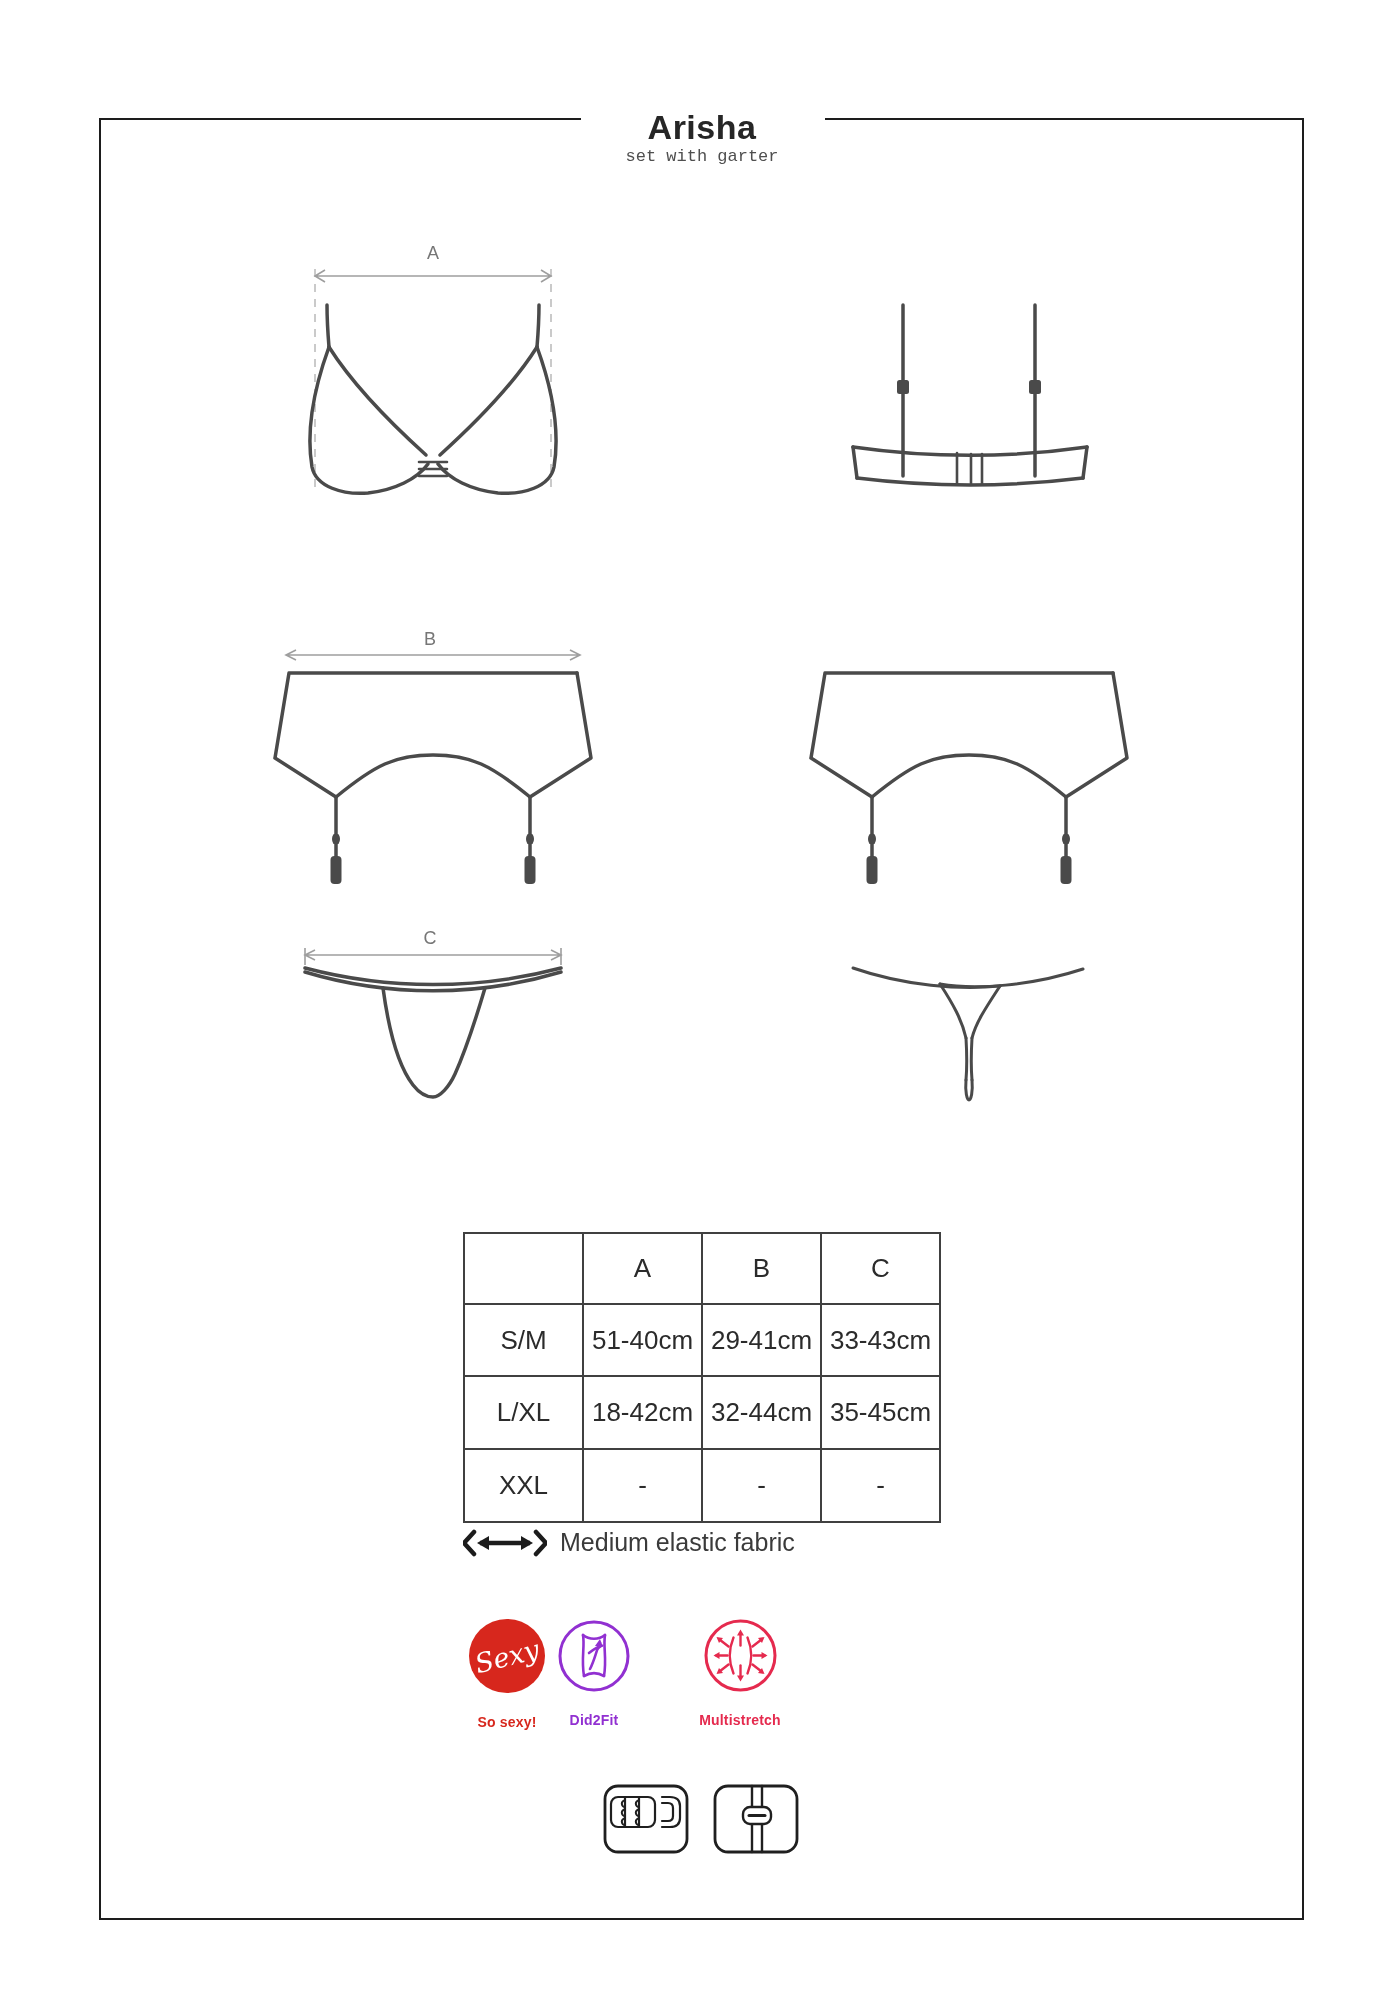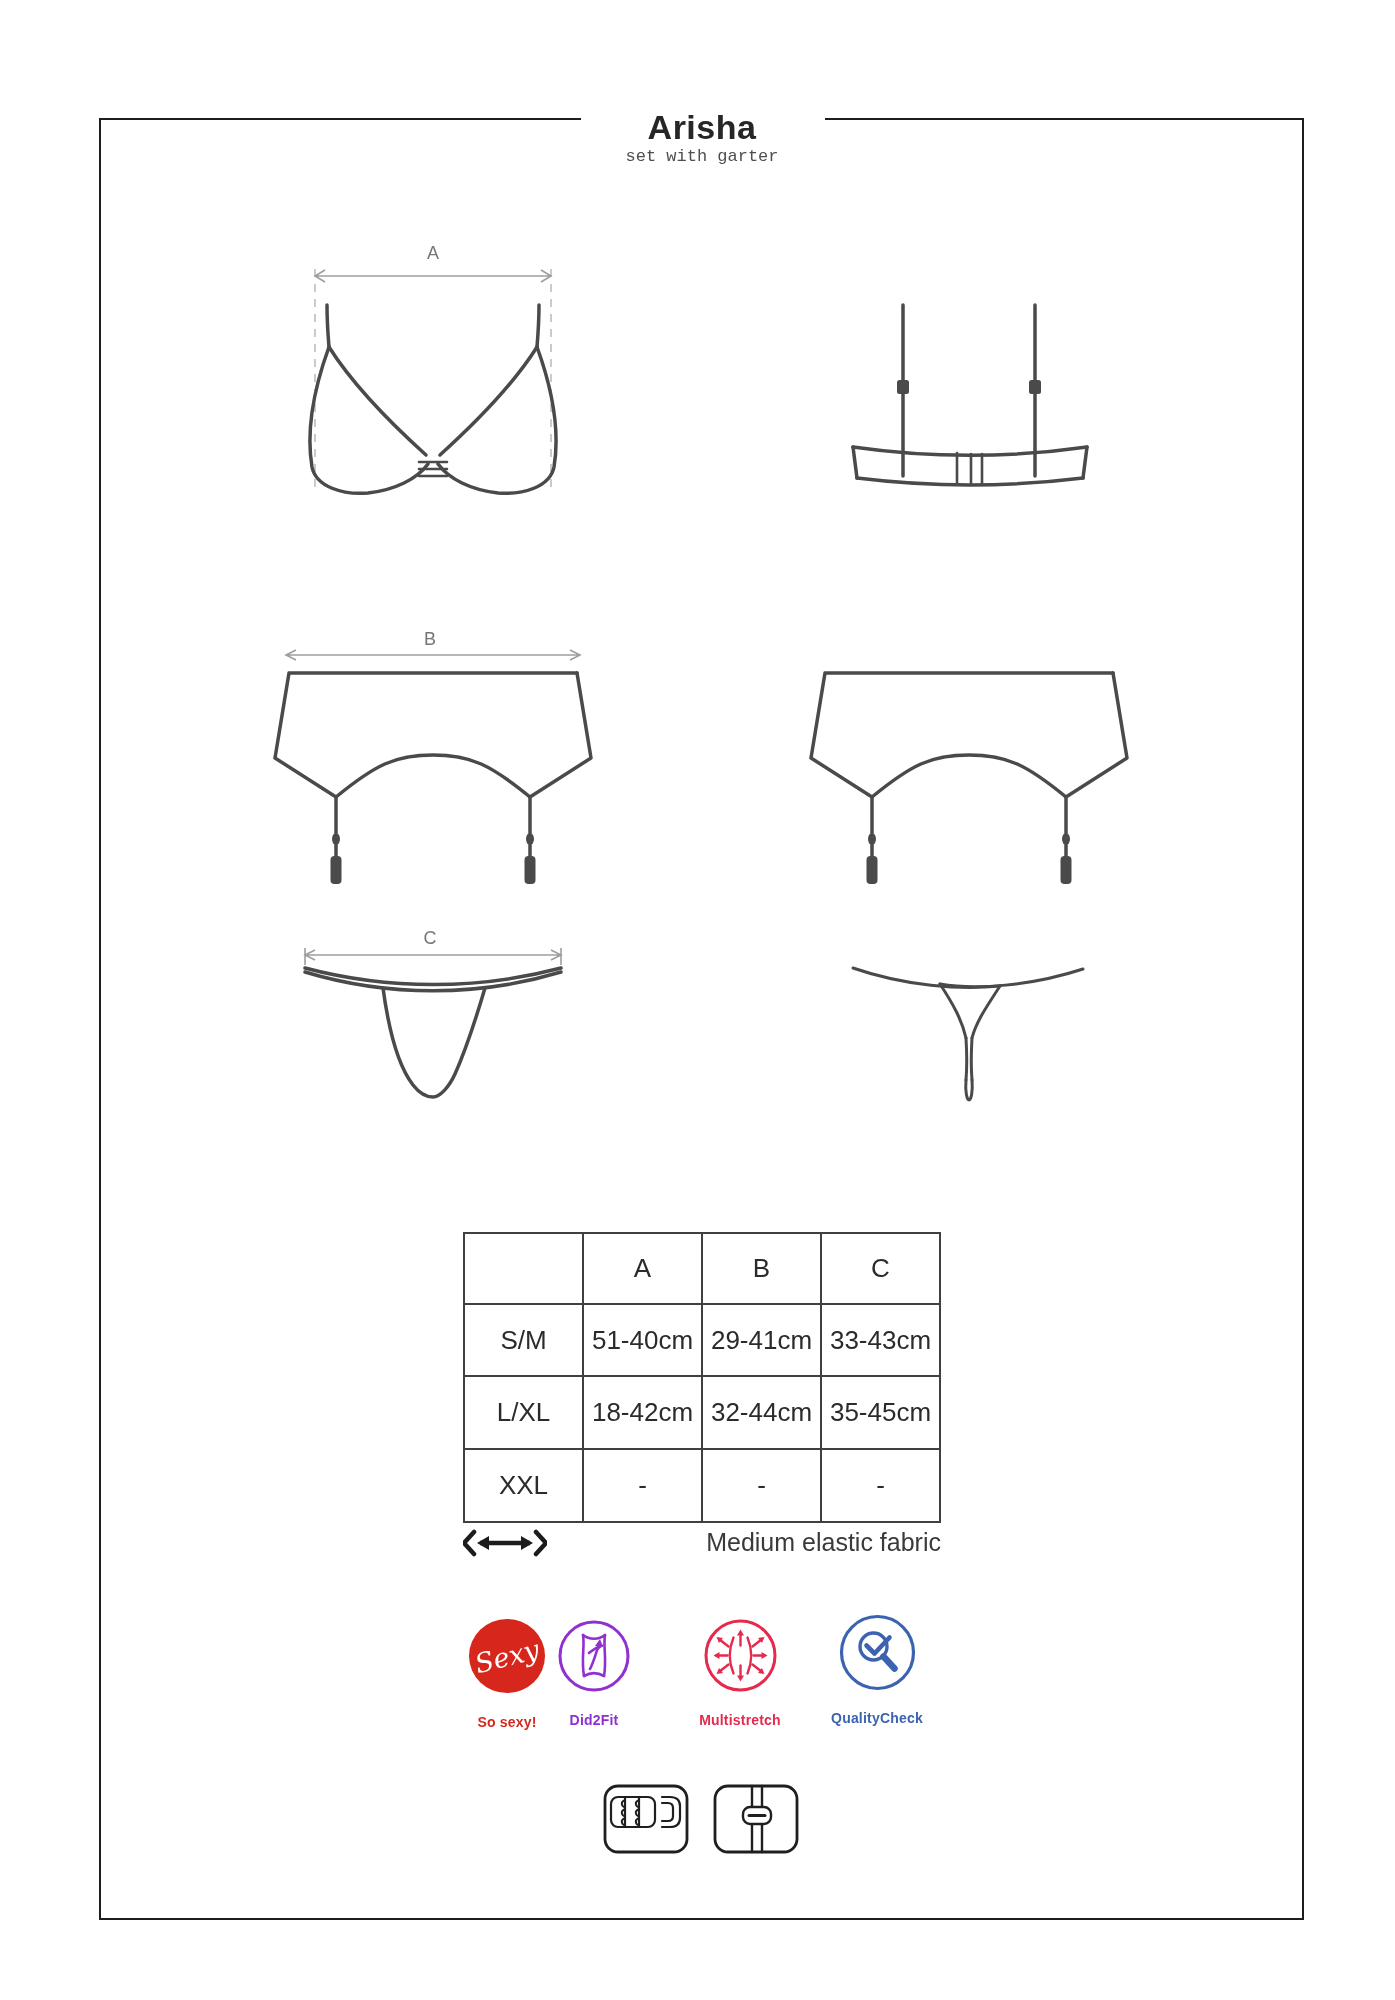--- a/index.html
+++ b/index.html
@@ -21,21 +21,21 @@
   .gf{fill:#4a4a4a;stroke:none;}
   .dim{stroke:#9e9e9e;stroke-width:1.6;fill:none;}
   .dash{stroke:#bdbdbd;stroke-width:1.6;fill:none;stroke-dasharray:8 7;}
   
   table.size-table{position:absolute;left:463px;top:1232px;width:478px;height:286px;
        border-collapse:collapse;table-layout:fixed;}
   table.size-table td{border:2px solid #404040;text-align:center;vertical-align:middle;
        font-size:26px;color:#2b2b2b;padding:0;}
   
   .fabric-row{position:absolute;left:463px;top:1528px;width:478px;display:flex;
-       align-items:center;justify-content:space-between;gap:13px;}
+       align-items:center;justify-content:flex-start;gap:13px;}
   .fabric-text{font-size:25px;color:#3a3a3a;}
   
   .badge{position:absolute;width:132px;text-align:center;}
   .badge .circ{display:block;margin:0 auto;}
   .badge .blabel{font-size:14px;font-weight:bold;margin-top:19px;letter-spacing:.2px;}
   .sexy-text{position:absolute;left:0;top:24px;width:100%;text-align:center;color:#ffffff;
        font-family:"DejaVu Serif",serif;font-style:italic;font-size:27px;
        transform:rotate(-14deg);}
   .feature-icon{position:absolute;}
   .fi{stroke:#1f1f1f;fill:none;stroke-linecap:round;stroke-linejoin:round;}
@@ -210,29 +210,20 @@
           <polygon points="24,-18.5 17.5,-17.5 21.5,-12.5"></polygon>
         <polygon points="-24,18.5 -17.5,17.5 -21.5,12.5"></polygon>
           <polygon points="24,18.5 17.5,17.5 21.5,12.5"></polygon>
         <polygon points="0,-26 -3.5,-20 3.5,-20"></polygon>
           <polygon points="0,26 -3.5,20 3.5,20"></polygon>
       </g>
     </svg>
     <div class="blabel">Multistretch</div>
   </div>
 
-  <div class="badge" style="left: 811px; top: 1614px; color: rgb(60, 99, 176);">
-    <svg class="circ" width="77" height="77" viewBox="-38.5 -38.5 77 77">
-      <circle cx="0" cy="0" r="36" fill="none" stroke="currentColor" stroke-width="3.2"></circle>
-      <circle cx="-4" cy="-6" r="13.5" fill="none" stroke="currentColor" stroke-width="3.4"></circle>
-      <path d="M6,4 L17,16" stroke="currentColor" stroke-width="6.5" stroke-linecap="round"></path>
-      <path d="M-11,-7 L-3,1 L12,-15" stroke="currentColor" stroke-width="4.6" fill="none" stroke-linecap="round" stroke-linejoin="round"></path>
-    </svg>
-    <div class="blabel">QualityCheck</div>
-  </div>
 
   <svg class="feature-icon" style="left:602px;top:1782px;" width="90" height="74" viewBox="0 0 90 74">
     <rect class="fi" x="3" y="4" width="82" height="66" rx="13" stroke-width="2.8"></rect>
     <rect class="fi" x="9" y="15" width="44" height="30" rx="7" stroke-width="2.2"></rect>
     <path class="fi" stroke-width="2.2" d="M23,15 V45 M37,15 V45"></path>
     <path class="fi" stroke-width="2" d="M23,18.5 a3.2,3.2 0 1 0 0,6.4 M23,27.5 a3.2,3.2 0 1 0 0,6.4 M23,36.5 a3.2,3.2 0 1 0 0,6.4
                                          M37,18.5 a3.2,3.2 0 1 0 0,6.4 M37,27.5 a3.2,3.2 0 1 0 0,6.4 M37,36.5 a3.2,3.2 0 1 0 0,6.4"></path>
     <path class="fi" stroke-width="2.2" d="M60,15 H68 Q78,15 78,24 V36 Q78,45 68,45 H60"></path>
     <path class="fi" stroke-width="2.2" d="M60,21 H66 Q71,21 71,26 V34 Q71,39 66,39 H60"></path>
   </svg>

